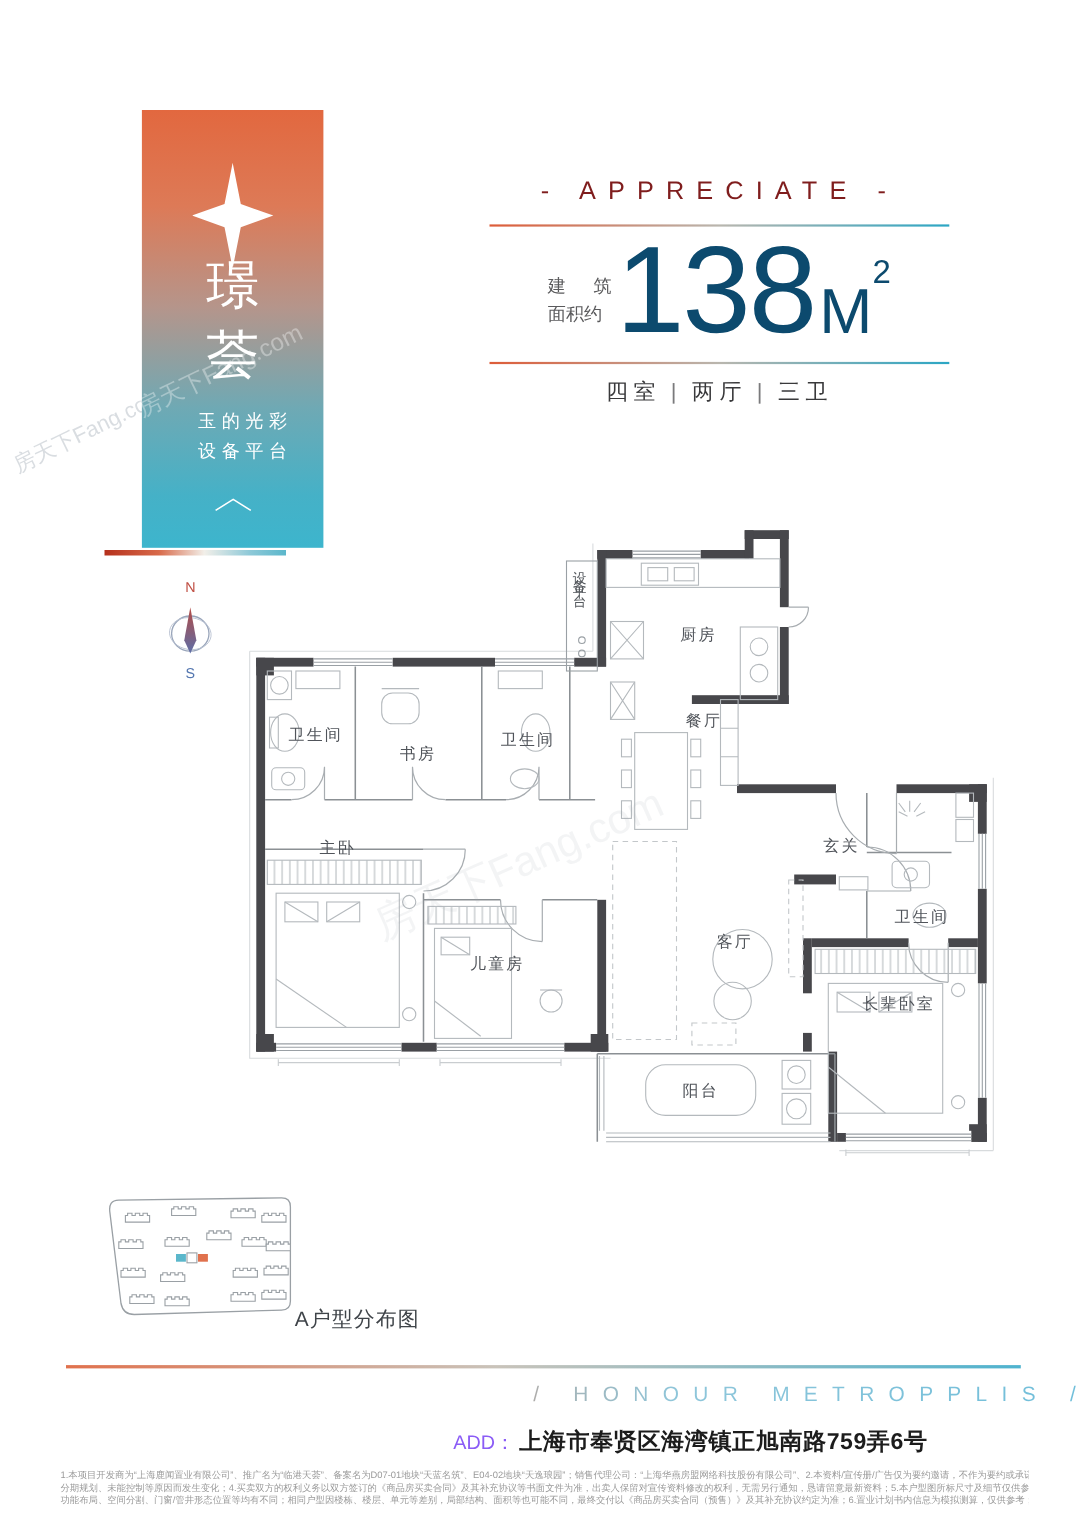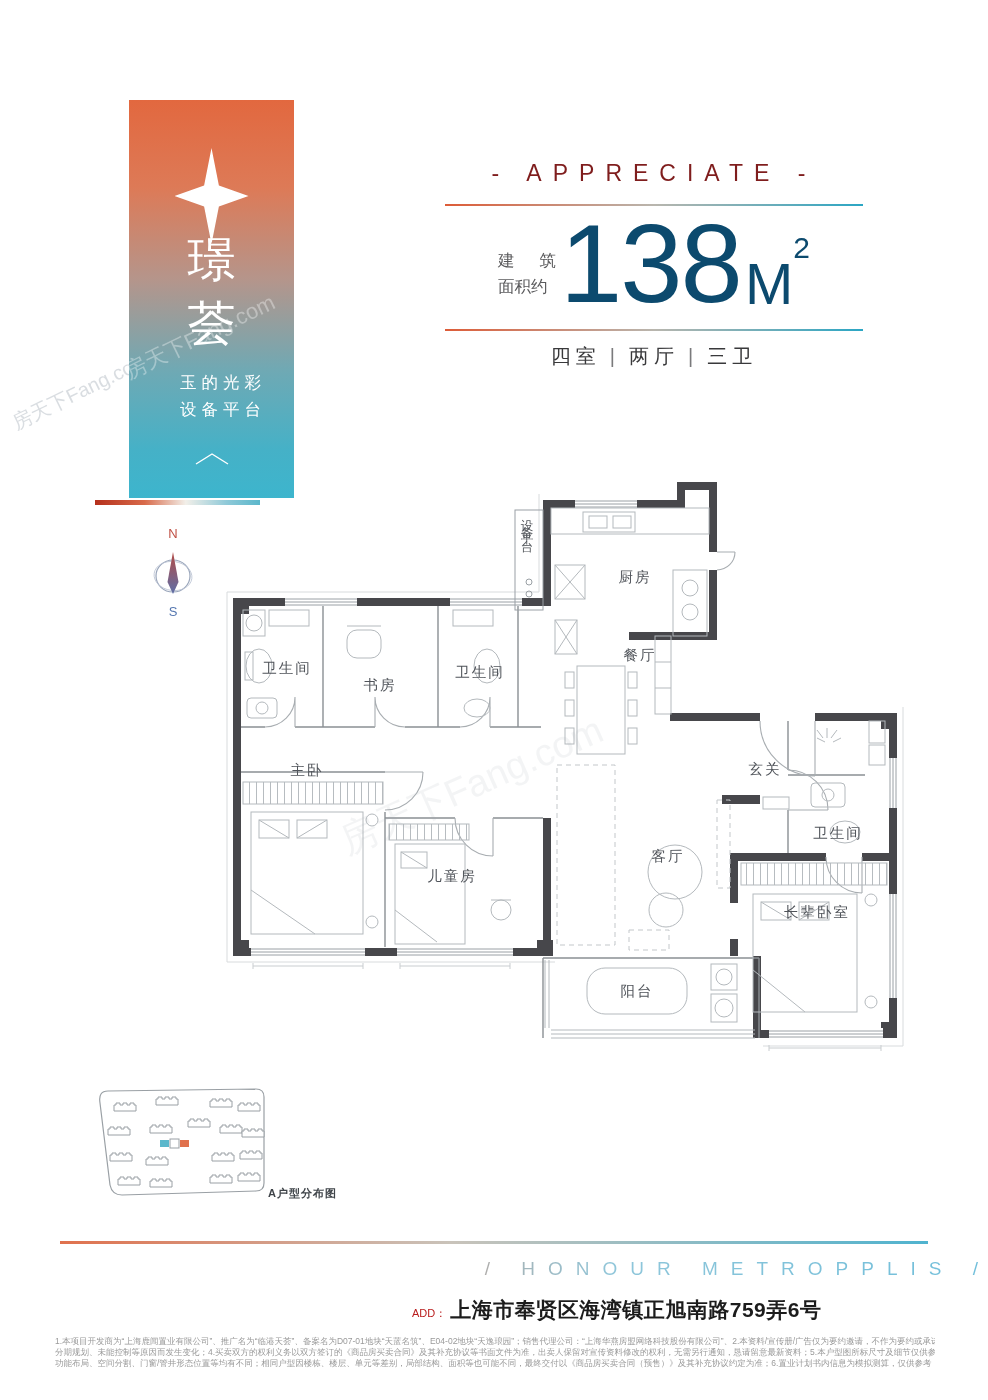--- a/index.html
+++ b/index.html
@@ -36,30 +36,30 @@
   .spec{position:absolute;left:445px;top:343px;width:418px;text-align:center;
           font-size:20px;letter-spacing:5px;color:#39393b;font-weight:500;}
   .spec .sep{color:#7a7a7c;font-weight:300;margin:0 9px;}
   
   .compass{position:absolute;left:143px;top:524px;}
   .floorplan{position:absolute;left:225px;top:470px;}
   .fp-label{font:500 14.5px "Liberation Sans","DejaVu Sans",sans-serif;fill:#50545a;letter-spacing:2px;}
   .fp-vlabel{position:absolute;left:518px;top:509px;height:108px;writing-mode:vertical-rl;text-orientation:upright;
           font-size:12.5px;letter-spacing:7px;color:#55595e;font-weight:500;}
   .siteplan{position:absolute;left:92px;top:1085px;}
-  .siteplan-caption{position:absolute;left:268px;top:1186px;font-size:11px;font-weight:700;color:#3f4449;letter-spacing:1px;}
+  .siteplan-caption{position:absolute;left:268px;top:1186px;font-size:19px;font-weight:400;color:#3f4449;letter-spacing:1px;}
   
   .footer-rule{position:absolute;left:60px;top:1241px;width:868px;height:3px;
           background:linear-gradient(90deg,#e0714d,#c9c3ba 45%,#4fb3cf);}
   .slogan{position:absolute;left:3px;top:1258px;width:988px;text-align:right;
           font-size:19px;font-weight:500;letter-spacing:13px;
           background:linear-gradient(90deg,#e0714d 0%,#e0714d 38%,#a8b2b4 50%,#8fc6da 62%,#6fbeda 100%);
           -webkit-background-clip:text;background-clip:text;color:transparent;}
   .address{position:absolute;left:412px;top:1296px;display:flex;align-items:baseline;gap:4px;}
-  .address .lab{font-size:11px;color:#b91c1c;}
+  .address .lab{font-size:18px;color:#8b5cf6;}
   .address .val{font-size:21px;font-weight:600;color:#1c1c1c;letter-spacing:0.5px;}
   .disclaimer{position:absolute;left:55px;width:880px;font-size:8.5px;line-height:11px;
           color:#9a9a9a;white-space:nowrap;overflow:hidden;}
   .disclaimer.d1{top:1336px;} .disclaimer.d2{top:1347px;} .disclaimer.d3{top:1358px;}
   
   .wm{position:absolute;pointer-events:none;font-weight:500;}
   .wm1{left:6px;top:378px;transform:rotate(-26deg);font-size:20px;color:rgba(130,142,155,0.30);}
   .wm2{left:118px;top:322px;transform:rotate(-26deg);font-size:22px;color:rgba(255,255,255,0.35);}
   .wm3{left:330px;top:760px;transform:rotate(-24deg);font-size:38px;color:rgba(160,170,178,0.13);}
 </style>

